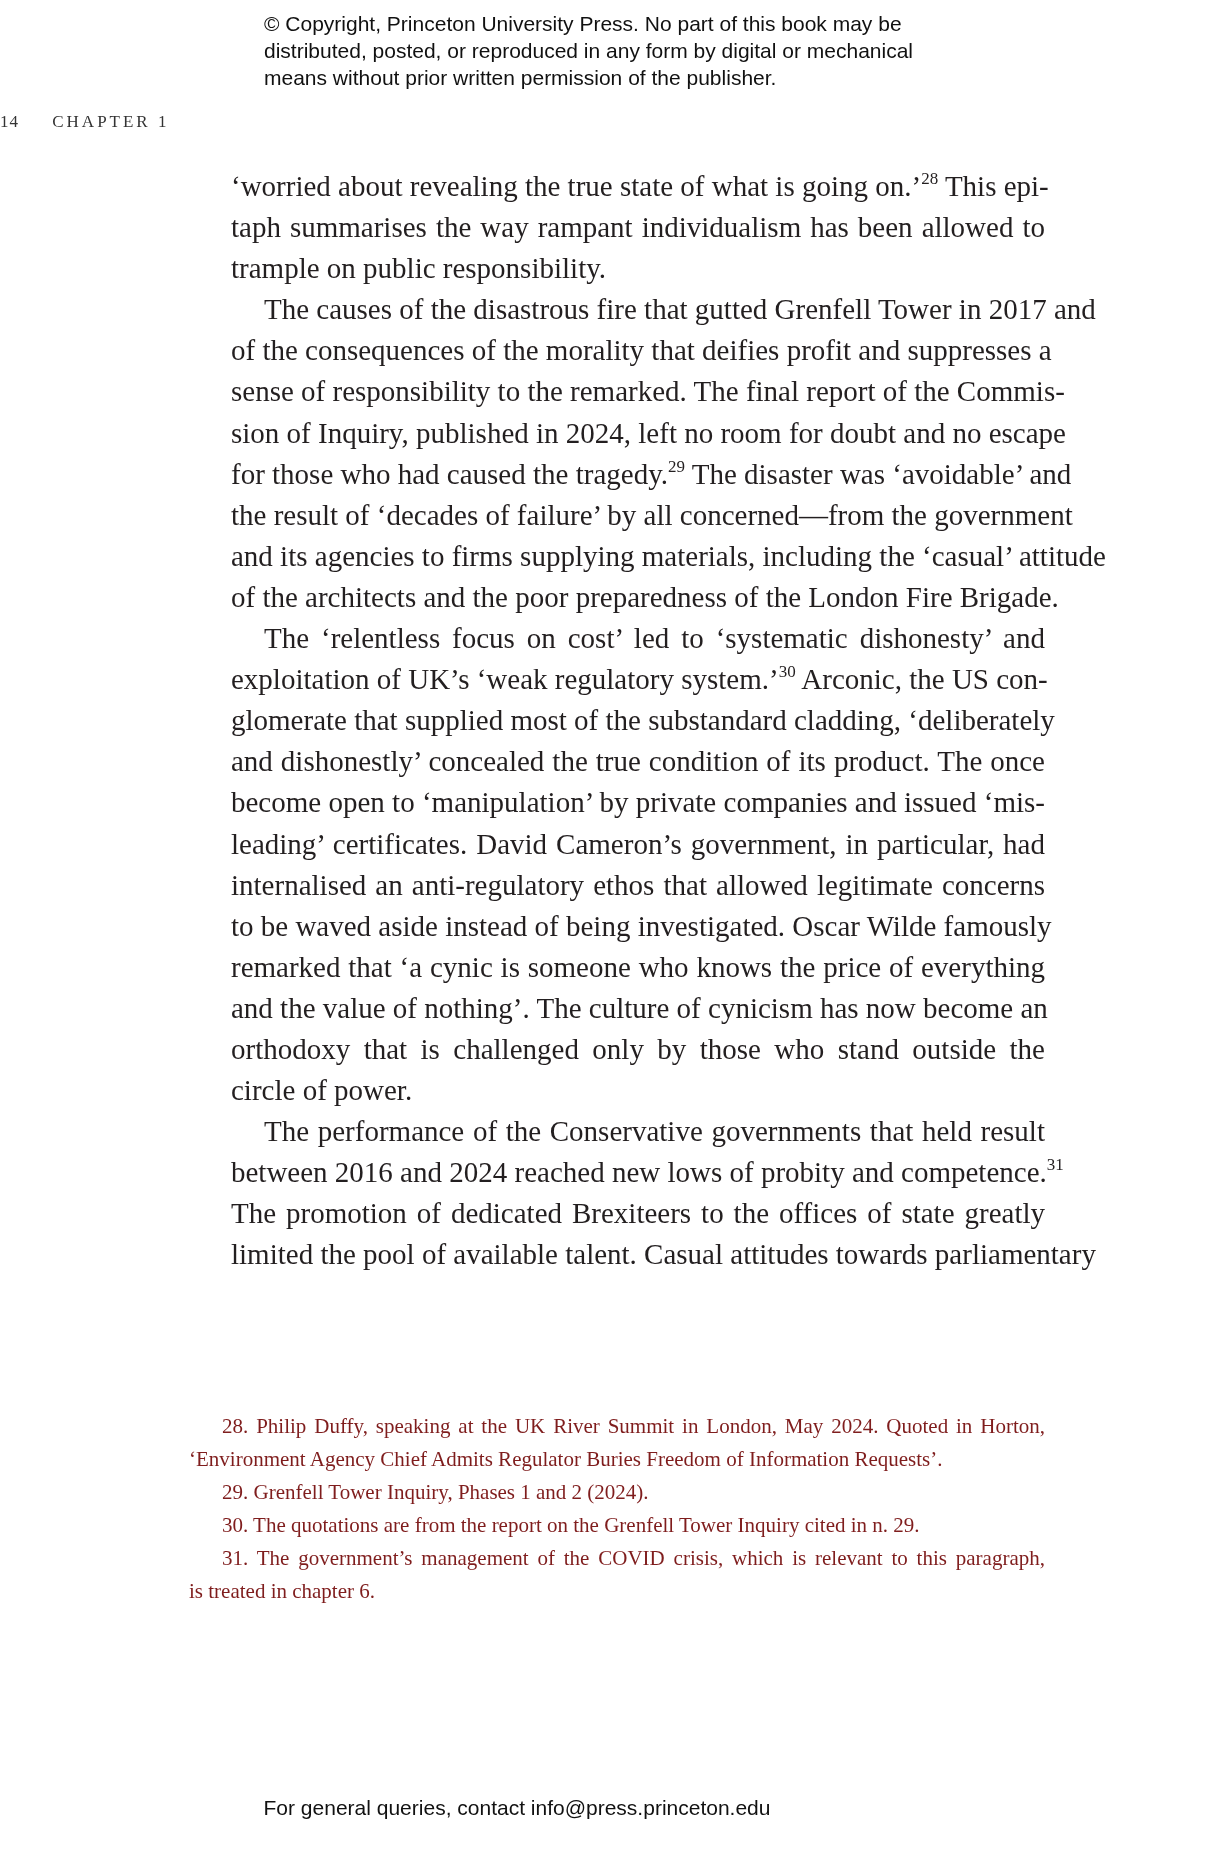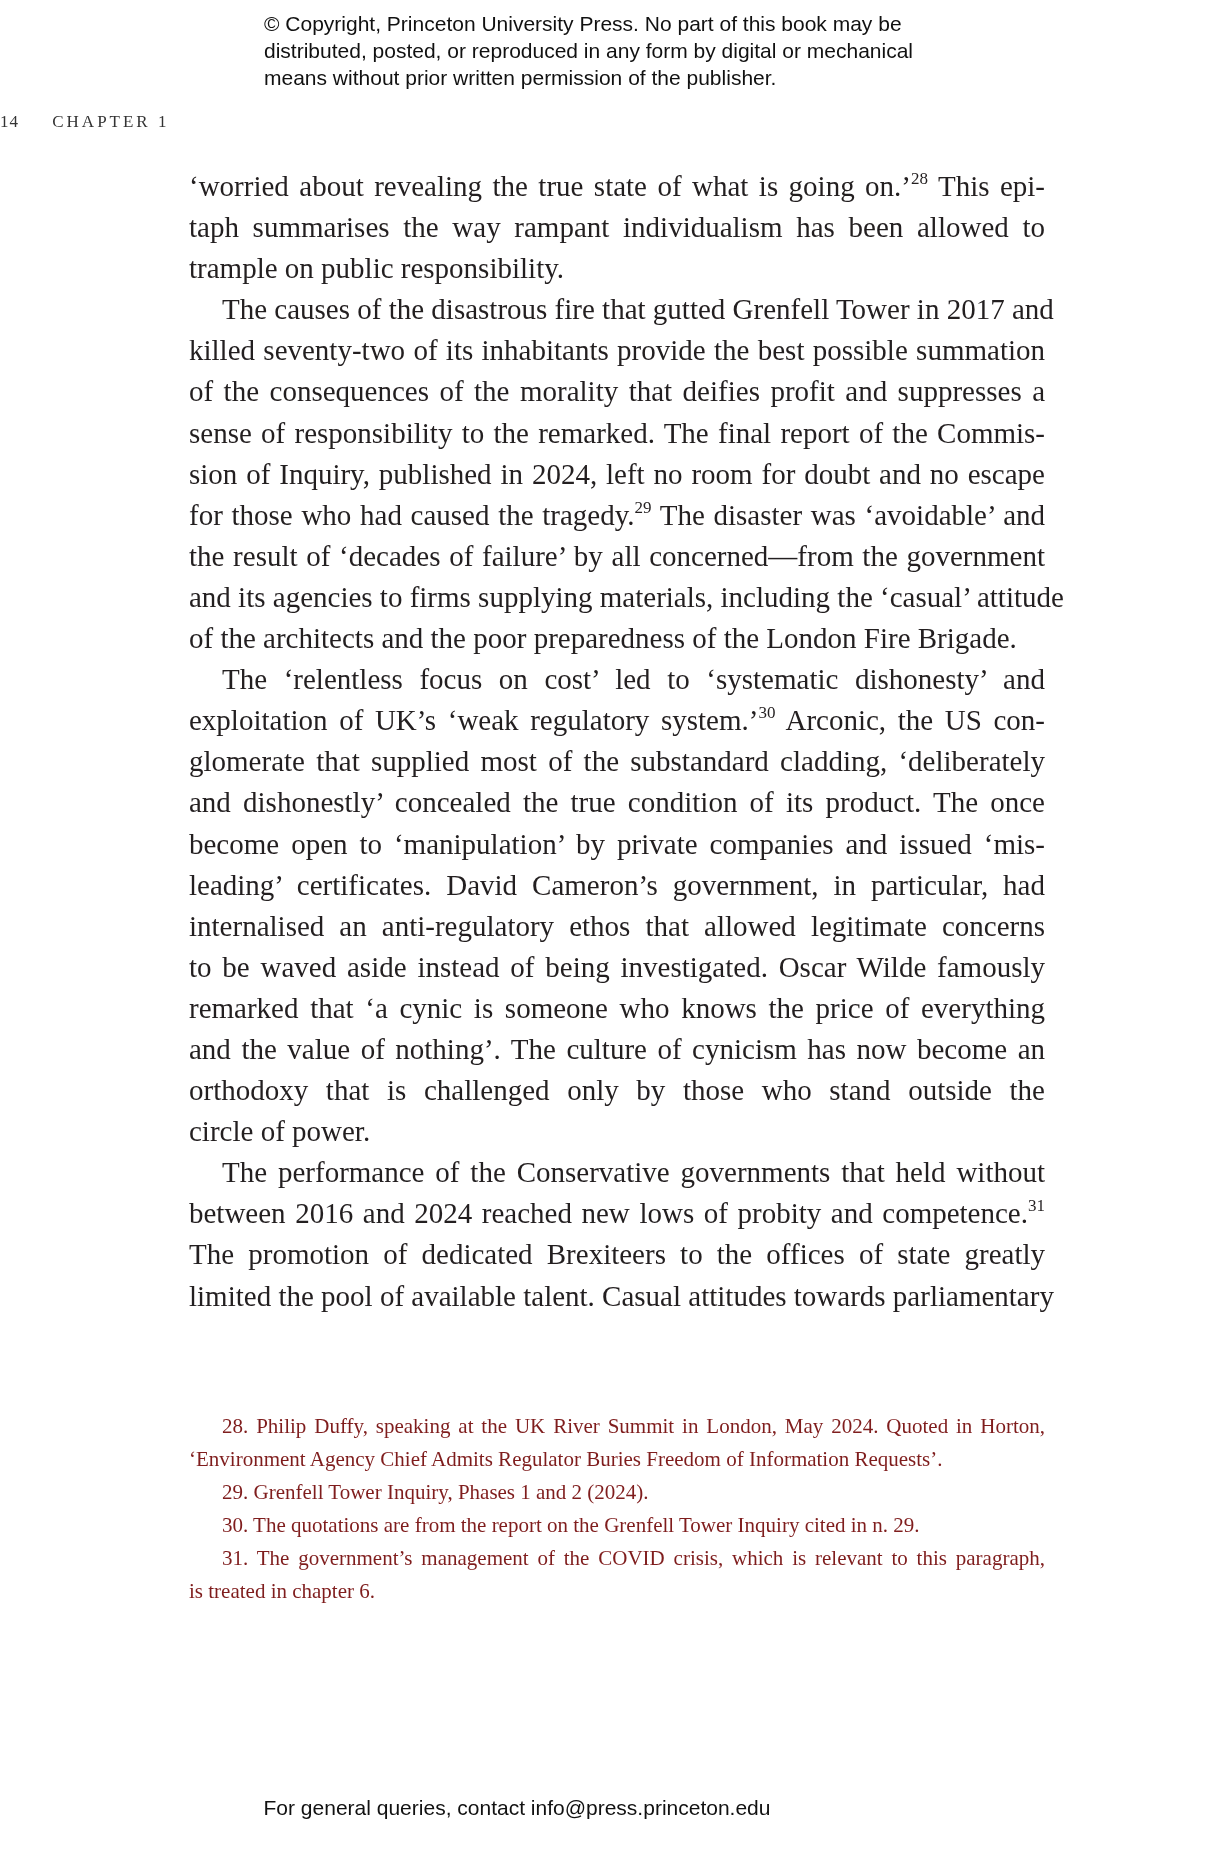--- a/index.html
+++ b/index.html
@@ -10,21 +10,21 @@
   }
   .running-head {
     position: absolute; left: 0; width: 1225px; top: 112px; text-align: left;
     font-family: "Liberation Serif", serif; font-size: 17px; letter-spacing: 3px; color: #333;
   }
   .running-head .pg { margin-right: 26px; letter-spacing: 1px; }
   .body-text {
     position: absolute; left: 189px; top: 166px; width: 856px;
     font-family: "Liberation Serif", serif; font-size: 29px; line-height: 41.1px; color: #231f20;
   }
-  .line { display: block; text-align: justify; text-align-last: justify; white-space: nowrap; height: 41.1px; }
+  .line { display: block; text-align: justify; text-align-last: justify; white-space: nowrap; height: 41.1px; margin-left: 42px; }
   .line.last { text-align-last: left; }
   .line.indent { padding-left: 33px; }
   sup { font-size: 17px; line-height: 0; vertical-align: 12px; }
   .footnotes {
     position: absolute; left: 189px; top: 1410px; width: 856px;
     font-family: "Liberation Serif", serif; font-size: 21px; line-height: 33px; color: #7f1d1d;
   }
   .fline { display: block; white-space: nowrap; text-align: justify; text-align-last: justify; height: 33px; }
   .fline.last { text-align-last: left; }
   .fline.indent { padding-left: 33px; }
@@ -46,41 +46,40 @@
   <span class="pg">14</span>
   <span>CHAPTER 1</span>
 </div>
 
 <div class="body-text">
 
   <span class="line">‘worried about revealing the true state of what is going on.’<sup>28</sup> This epi-</span>
   <span class="line">taph summarises the way rampant individualism has been allowed to</span>
   <span class="line last">trample on public responsibility.</span>
   <span class="line indent">The causes of the disastrous fire that gutted Grenfell Tower in 2017 and</span>
-  <span class="line">killed seventy-two of its inhabitants provide the best possible summation</span>
   <span class="line">of the consequences of the morality that deifies profit and suppresses a</span>
   <span class="line">sense of responsibility to the remarked. The final report of the Commis-</span>
   <span class="line">sion of Inquiry, published in 2024, left no room for doubt and no escape</span>
   <span class="line">for those who had caused the tragedy.<sup>29</sup> The disaster was ‘avoidable’ and</span>
   <span class="line">the result of ‘decades of failure’ by all concerned—from the government</span>
   <span class="line">and its agencies to firms supplying materials, including the ‘casual’ attitude</span>
   <span class="line last">of the architects and the poor preparedness of the London Fire Brigade.</span>
   <span class="line indent">The ‘relentless focus on cost’ led to ‘systematic dishonesty’ and</span>
   <span class="line">exploitation of UK’s ‘weak regulatory system.’<sup>30</sup> Arconic, the US con-</span>
   <span class="line">glomerate that supplied most of the substandard cladding, ‘deliberately</span>
   <span class="line">and dishonestly’ concealed the true condition of its product. The once</span>
   <span class="line">become open to ‘manipulation’ by private companies and issued ‘mis-</span>
   <span class="line">leading’ certificates. David Cameron’s government, in particular, had</span>
   <span class="line">internalised an anti-regulatory ethos that allowed legitimate concerns</span>
   <span class="line">to be waved aside instead of being investigated. Oscar Wilde famously</span>
   <span class="line">remarked that ‘a cynic is someone who knows the price of everything</span>
   <span class="line">and the value of nothing’. The culture of cynicism has now become an</span>
   <span class="line">orthodoxy that is challenged only by those who stand outside the</span>
   <span class="line last">circle of power.</span>
-  <span class="line indent">The performance of the Conservative governments that held without</span>
+  <span class="line indent">The performance of the Conservative governments that held result</span>
   <span class="line">between 2016 and 2024 reached new lows of probity and competence.<sup>31</sup></span>
   <span class="line">The promotion of dedicated Brexiteers to the offices of state greatly</span>
   <span class="line">limited the pool of available talent. Casual attitudes towards parliamentary</span>
 </div>
 
 <div class="footnotes">
   <span class="fline indent">28. Philip Duffy, speaking at the UK River Summit in London, May 2024. Quoted in Horton,</span>
   <span class="fline last">‘Environment Agency Chief Admits Regulator Buries Freedom of Information Requests’.</span>
   <span class="fline indent last">29. Grenfell Tower Inquiry, Phases 1 and 2 (2024).</span>
   <span class="fline indent last">30. The quotations are from the report on the Grenfell Tower Inquiry cited in n. 29.</span>

